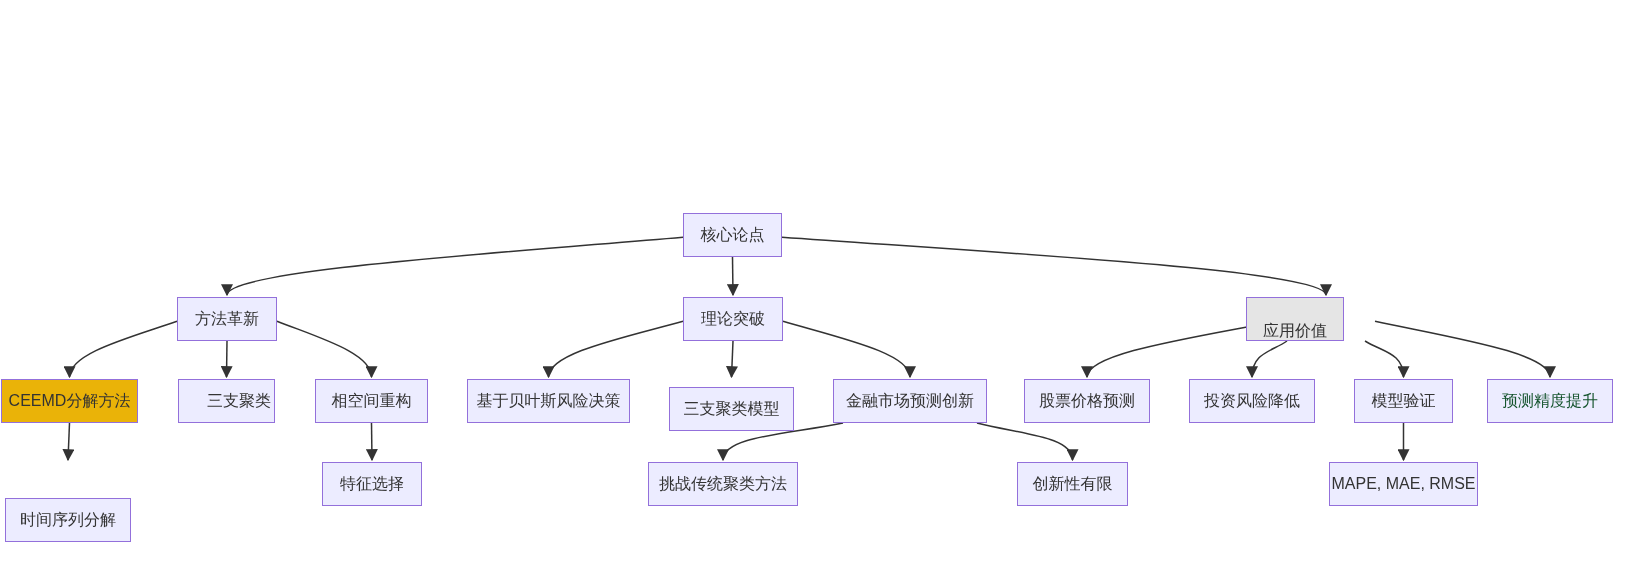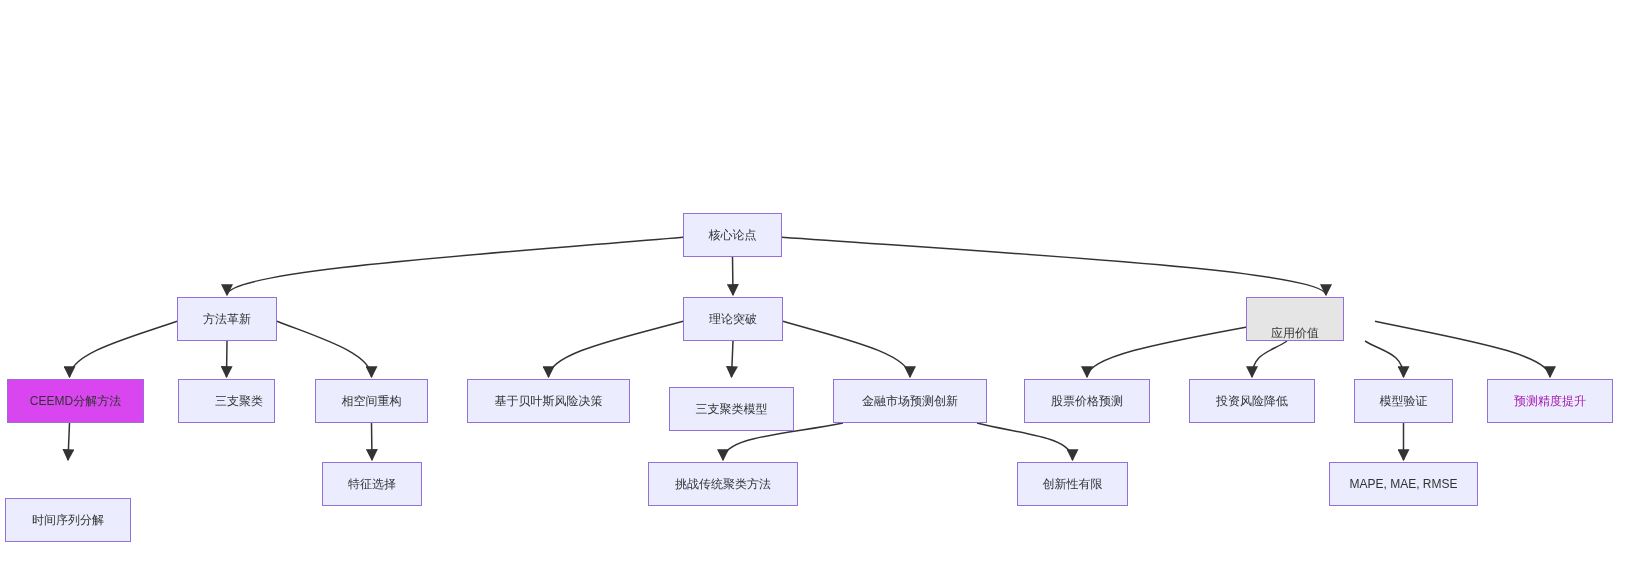--- a/index.html
+++ b/index.html
@@ -25,21 +25,21 @@
   }
   .node {
     position: absolute;
     box-sizing: border-box;
     background: #ECECFF;
     border: 1px solid #9370DB;
     color: #333333;
     display: flex;
     align-items: center;
     justify-content: center;
-    font-size: 12px;
+    font-size: 16px;
     line-height: 1.2;
     white-space: nowrap;
     text-align: center;
   }
   .edge {
     fill: none;
     stroke: #333333;
     stroke-width: 1.5px;
   }
 </style>
@@ -80,21 +80,21 @@
     </div>
     <div class="node" style="left: 177px; top: 297px; width: 100px; height: 44px; background: rgb(236, 236, 255); border-color: rgb(147, 112, 219); color: rgb(51, 51, 51);">
       <span>方法革新</span>
     </div>
     <div class="node" style="left: 683px; top: 297px; width: 100px; height: 44px; background: rgb(236, 236, 255); border-color: rgb(147, 112, 219); color: rgb(51, 51, 51);">
       <span>理论突破</span>
     </div>
     <div class="node" style="left: 1246px; top: 297px; width: 98px; height: 44px; background: #e5e5e5; border-color: rgb(147, 112, 219); color: rgb(51, 51, 51); align-items: flex-end;">
       <span>应用价值</span>
     </div>
-    <div class="node" style="left: 7px; top: 379px; width: 137px; height: 44px; background: #d946ef; border-color: rgb(147, 112, 219); color: rgb(51, 51, 51);">
+    <div class="node" style="left: 1px; top: 379px; width: 137px; height: 44px; background: #eab308; border-color: rgb(147, 112, 219); color: rgb(51, 51, 51);">
       <span>CEEMD分解方法</span>
     </div>
     <div class="node" style="left: 178px; top: 379px; width: 97px; height: 44px; background: rgb(236, 236, 255); border-color: rgb(147, 112, 219); color: rgb(51, 51, 51); padding-left: 25px;">
       <span>三支聚类</span>
     </div>
     <div class="node" style="left: 315px; top: 379px; width: 113px; height: 44px; background: rgb(236, 236, 255); border-color: rgb(147, 112, 219); color: rgb(51, 51, 51);">
       <span>相空间重构</span>
     </div>
     <div class="node" style="left: 467px; top: 379px; width: 163px; height: 44px; background: rgb(236, 236, 255); border-color: rgb(147, 112, 219); color: rgb(51, 51, 51);">
       <span>基于贝叶斯风险决策</span>
@@ -107,21 +107,21 @@
     </div>
     <div class="node" style="left: 1024px; top: 379px; width: 126px; height: 44px; background: rgb(236, 236, 255); border-color: rgb(147, 112, 219); color: rgb(51, 51, 51);">
       <span>股票价格预测</span>
     </div>
     <div class="node" style="left: 1189px; top: 379px; width: 126px; height: 44px; background: rgb(236, 236, 255); border-color: rgb(147, 112, 219); color: rgb(51, 51, 51);">
       <span>投资风险降低</span>
     </div>
     <div class="node" style="left: 1354px; top: 379px; width: 99px; height: 44px; background: rgb(236, 236, 255); border-color: rgb(147, 112, 219); color: rgb(51, 51, 51);">
       <span>模型验证</span>
     </div>
-    <div class="node" style="left: 1487px; top: 379px; width: 126px; height: 44px; background: rgb(236, 236, 255); border-color: rgb(147, 112, 219); color: #a21caf;">
+    <div class="node" style="left: 1487px; top: 379px; width: 126px; height: 44px; background: rgb(236, 236, 255); border-color: rgb(147, 112, 219); color: #14532d;">
       <span>预测精度提升</span>
     </div>
     <div class="node" style="left: 5px; top: 462px; width: 126px; height: 44px; background: rgb(236, 236, 255); border-color: rgb(147, 112, 219); color: rgb(51, 51, 51); margin-top: 36px;">
       <span>时间序列分解</span>
     </div>
     <div class="node" style="left: 322px; top: 462px; width: 100px; height: 44px; background: rgb(236, 236, 255); border-color: rgb(147, 112, 219); color: rgb(51, 51, 51);">
       <span>特征选择</span>
     </div>
     <div class="node" style="left: 648px; top: 462px; width: 150px; height: 44px; background: rgb(236, 236, 255); border-color: rgb(147, 112, 219); color: rgb(51, 51, 51);">
       <span>挑战传统聚类方法</span>

